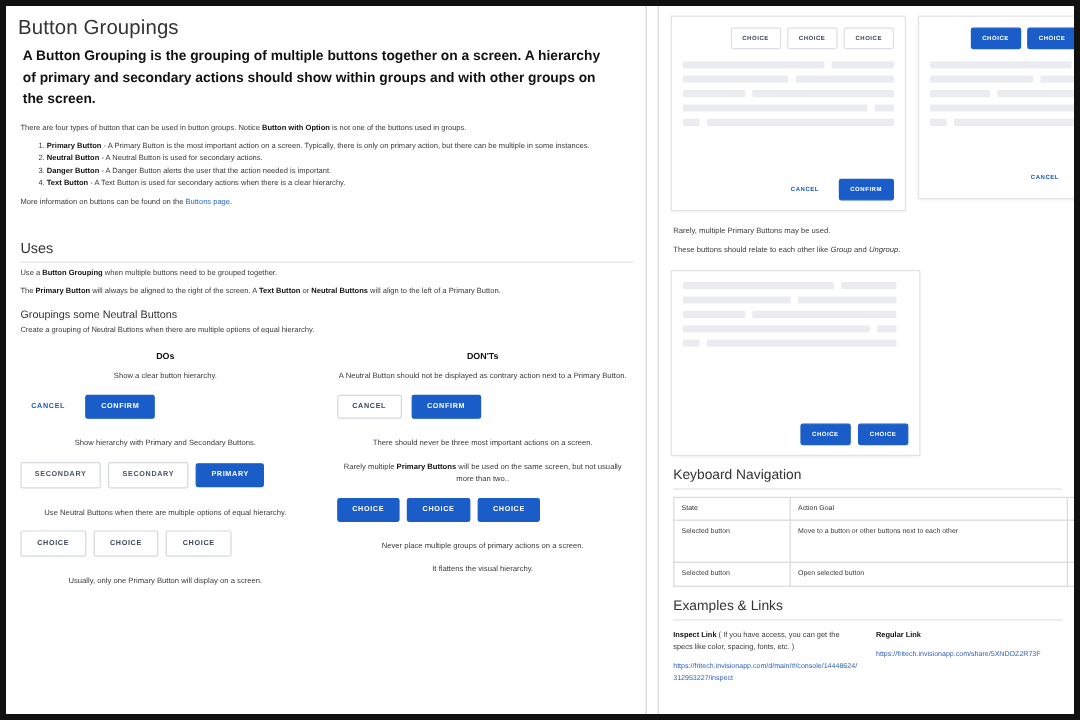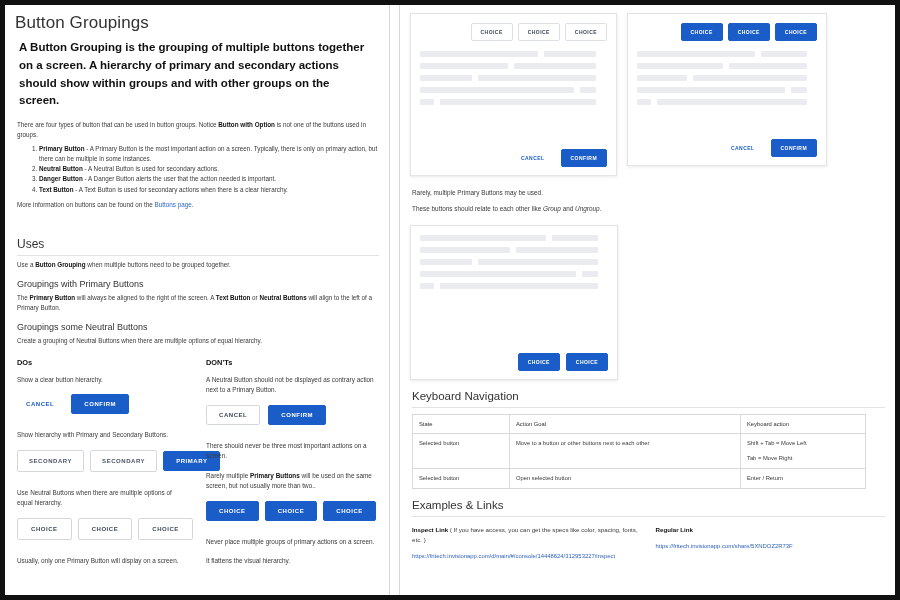--- a/index.html
+++ b/index.html
@@ -23,21 +23,21 @@
     display: flex;
     overflow: hidden;
   }
   .panel {
     background: #ffffff;
     box-sizing: border-box;
     overflow: hidden;
     position: relative;
   }
   .panel-left {
-    width: 385px;
+    width: 534px;
     border-right: 1px solid #d8d8d8;
     padding: 6px 8px 0 8px;
   }
   .gap {
     width: 9px;
     background: #ffffff;
   }
   .panel-right {
     flex: 1;
     border-left: 1px solid #d8d8d8;
@@ -103,20 +103,21 @@
   
   .dodont {
     display: flex;
     margin-top: 12px;
     padding: 0 2px 0 4px;
   }
   .col {
     width: 50%;
     box-sizing: border-box;
     padding-right: 14px;
+    text-align: center;
   }
   .col-right {
     padding-left: 8px;
     padding-right: 4px;
     border-left: 0;
   }
   .col p {
     font-size: 6.4px;
     color: #3a3a3a;
     line-height: 1.65;
@@ -332,21 +333,20 @@
 
     <p class="body-text">
       <span>More information on buttons can be found on the </span><a class="link" href="#">Buttons page</a><span>.</span>
     </p>
 
     <h2 class="h2">Uses</h2>
     <p class="body-text">
       <span>Use a </span><b>Button Grouping</b><span> when multiple buttons need to be grouped together.</span>
     </p>
 
-    <h3 class="h3">Groupings with Primary Buttons</h3>
     <p class="body-text">
       <span>The </span><b>Primary Button</b><span> will always be aligned to the right of the screen. A </span><b>Text Button</b><span> or </span><b>Neutral Buttons</b><span> will align to the left of a Primary Button.</span>
     </p>
 
     <h3 class="h3">Groupings some Neutral Buttons</h3>
     <p class="body-text">Create a grouping of Neutral Buttons when there are multiple options of equal hierarchy.</p>
 
     <div class="dodont">
 
       <div class="col">

